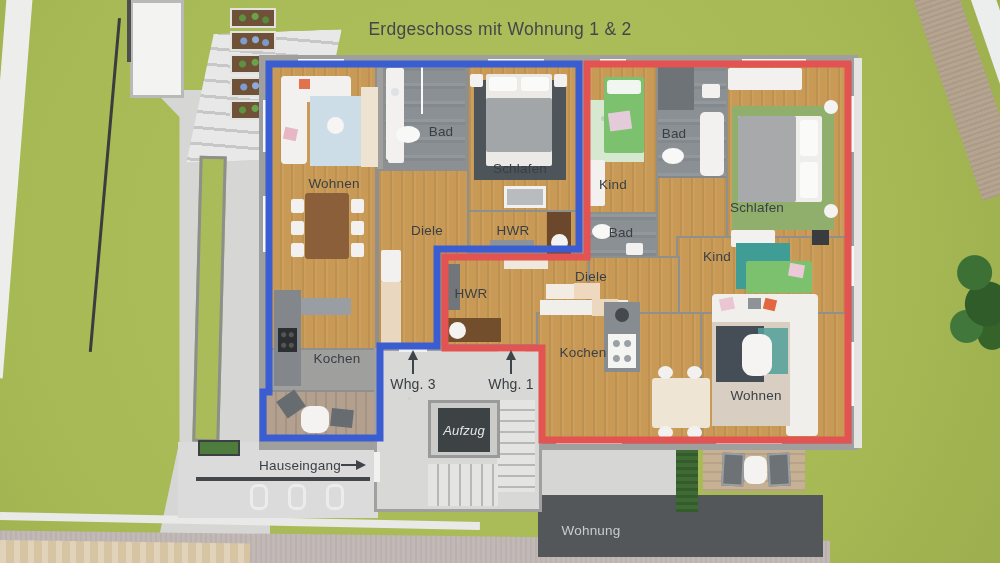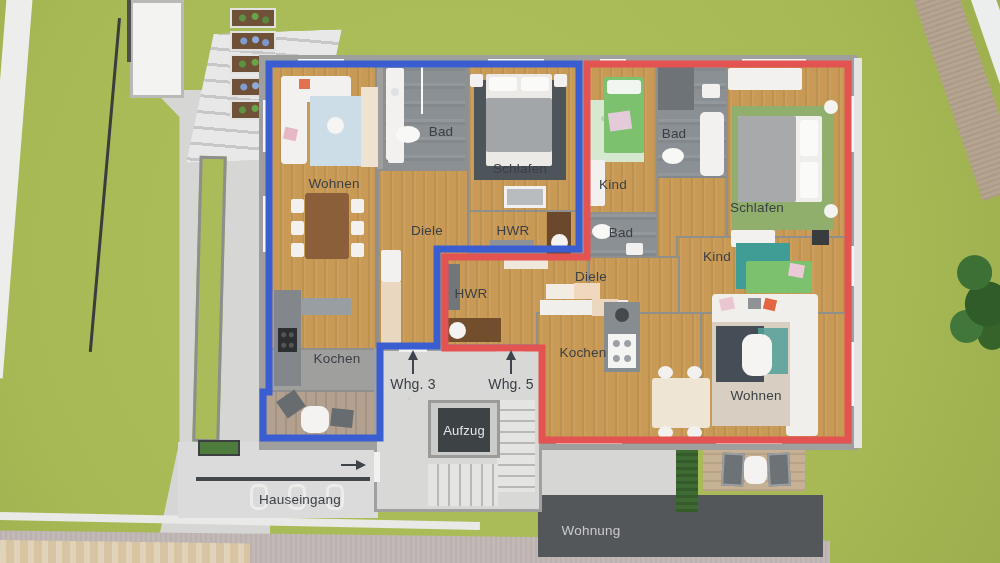--- a/index.html
+++ b/index.html
@@ -8,21 +8,21 @@
   .a{position:absolute;box-sizing:border-box;}
   .room{position:absolute;box-sizing:border-box;border:2px solid #8f8f8e;}
   .wood{background:#c99a55 repeating-linear-gradient(90deg,rgba(0,0,0,.06) 0 2px,rgba(255,255,255,.05) 2px 4px,transparent 4px 11px);}
   .deck{background:#b3a08f repeating-linear-gradient(90deg,rgba(0,0,0,.08) 0 2px,transparent 2px 10px);}
   .deck2{background:#c7b194 repeating-linear-gradient(0deg,rgba(0,0,0,.08) 0 2px,transparent 2px 9px);}
   .tile{background:#8a9094 repeating-linear-gradient(180deg,rgba(255,255,255,.07) 0 3px,rgba(0,0,0,.05) 3px 6px,transparent 6px 18px);}
   .f{position:absolute;box-sizing:border-box;}
   .white{background:#f2f1ef;border-radius:2px;}
   .lbl{position:absolute;transform:translate(-50%,-50%);font-size:13.5px;
        color:#3a3f45;white-space:nowrap;letter-spacing:.2px;}
-  .lbl-light{color:#e4e5e6;}
+  .lbl-light{color:#e4e5e6;font-style:italic;}
   .title{position:absolute;left:50%;top:19px;transform:translateX(-50%);
          font-size:17.5px;color:#43474b;letter-spacing:.3px;}
   .hoop{position:absolute;box-sizing:border-box;border:3px solid #ececea;border-radius:7px;background:transparent;}
   .planters{position:absolute;display:flex;flex-direction:column;gap:3px;}
   .planter{flex:1;background:#6f5138;border:2px solid #e2e2e0;box-sizing:border-box;}
   .pg{background-image:radial-gradient(circle at 25% 50%,#5d9340 0 3px,transparent 4px),radial-gradient(circle at 55% 40%,#6aa34a 0 3px,transparent 4px),radial-gradient(circle at 80% 62%,#578a3c 0 3px,transparent 4px);background-color:#6f5138;}
   .pb{background-image:radial-gradient(circle at 28% 50%,#7f9cd0 0 3px,transparent 4px),radial-gradient(circle at 56% 42%,#8fa9d8 0 3px,transparent 4px),radial-gradient(circle at 80% 60%,#7b97cc 0 3px,transparent 4px);background-color:#6f5138;}
   svg{position:absolute;left:0;top:0;pointer-events:none;}
 </style>
 </head>
@@ -228,37 +228,38 @@
     <g stroke="#3f444a" stroke-width="2" fill="#3f444a">
       <line x1="413" y1="374" x2="413" y2="358"></line>
       <path d="M408,360 L413,350 L418,360 Z" stroke="none"></path>
       <line x1="511" y1="374" x2="511" y2="358"></line>
       <path d="M506,360 L511,350 L516,360 Z" stroke="none"></path>
       <line x1="341" y1="465" x2="358" y2="465"></line>
       <path d="M356,460 L366,465 L356,470 Z" stroke="none"></path>
     </g>
   </svg>
 
+  <div class="title">Erdgeschoss mit Wohnung 1 &amp; 2</div>
 
   <div class="lbl" style="left:334px;top:183px;">Wohnen</div>
   <div class="lbl" style="left:441px;top:131px;">Bad</div>
   <div class="lbl" style="left:520px;top:168px;">Schlafen</div>
   <div class="lbl" style="left:427px;top:230px;">Diele</div>
   <div class="lbl" style="left:513px;top:230px;">HWR</div>
   <div class="lbl" style="left:337px;top:358px;">Kochen</div>
 
   <div class="lbl" style="left:613px;top:184px;">Kind</div>
   <div class="lbl" style="left:674px;top:133px;">Bad</div>
   <div class="lbl" style="left:757px;top:207px;">Schlafen</div>
   <div class="lbl" style="left:621px;top:232px;">Bad</div>
   <div class="lbl" style="left:717px;top:256px;">Kind</div>
   <div class="lbl" style="left:591px;top:276px;">Diele</div>
   <div class="lbl" style="left:471px;top:293px;">HWR</div>
   <div class="lbl" style="left:583px;top:352px;">Kochen</div>
   <div class="lbl" style="left:756px;top:395px;">Wohnen</div>
 
   <div class="lbl" style="left:413px;top:384px;font-size:14px;">Whg. 3</div>
-  <div class="lbl" style="left:511px;top:384px;font-size:14px;">Whg. 5</div>
+  <div class="lbl" style="left:511px;top:384px;font-size:14px;">Whg. 1</div>
 
   <div class="lbl lbl-light" style="left:464px;top:430px;font-size:13px;">Aufzug</div>
-  <div class="lbl" style="left:300px;top:465px;margin-top:34px;">Hauseingang</div>
+  <div class="lbl" style="left:300px;top:465px;">Hauseingang</div>
   <div class="lbl" style="left:591px;top:530px;color:#c9cbcd;">Wohnung</div>
 </div>
 
 </body></html>

